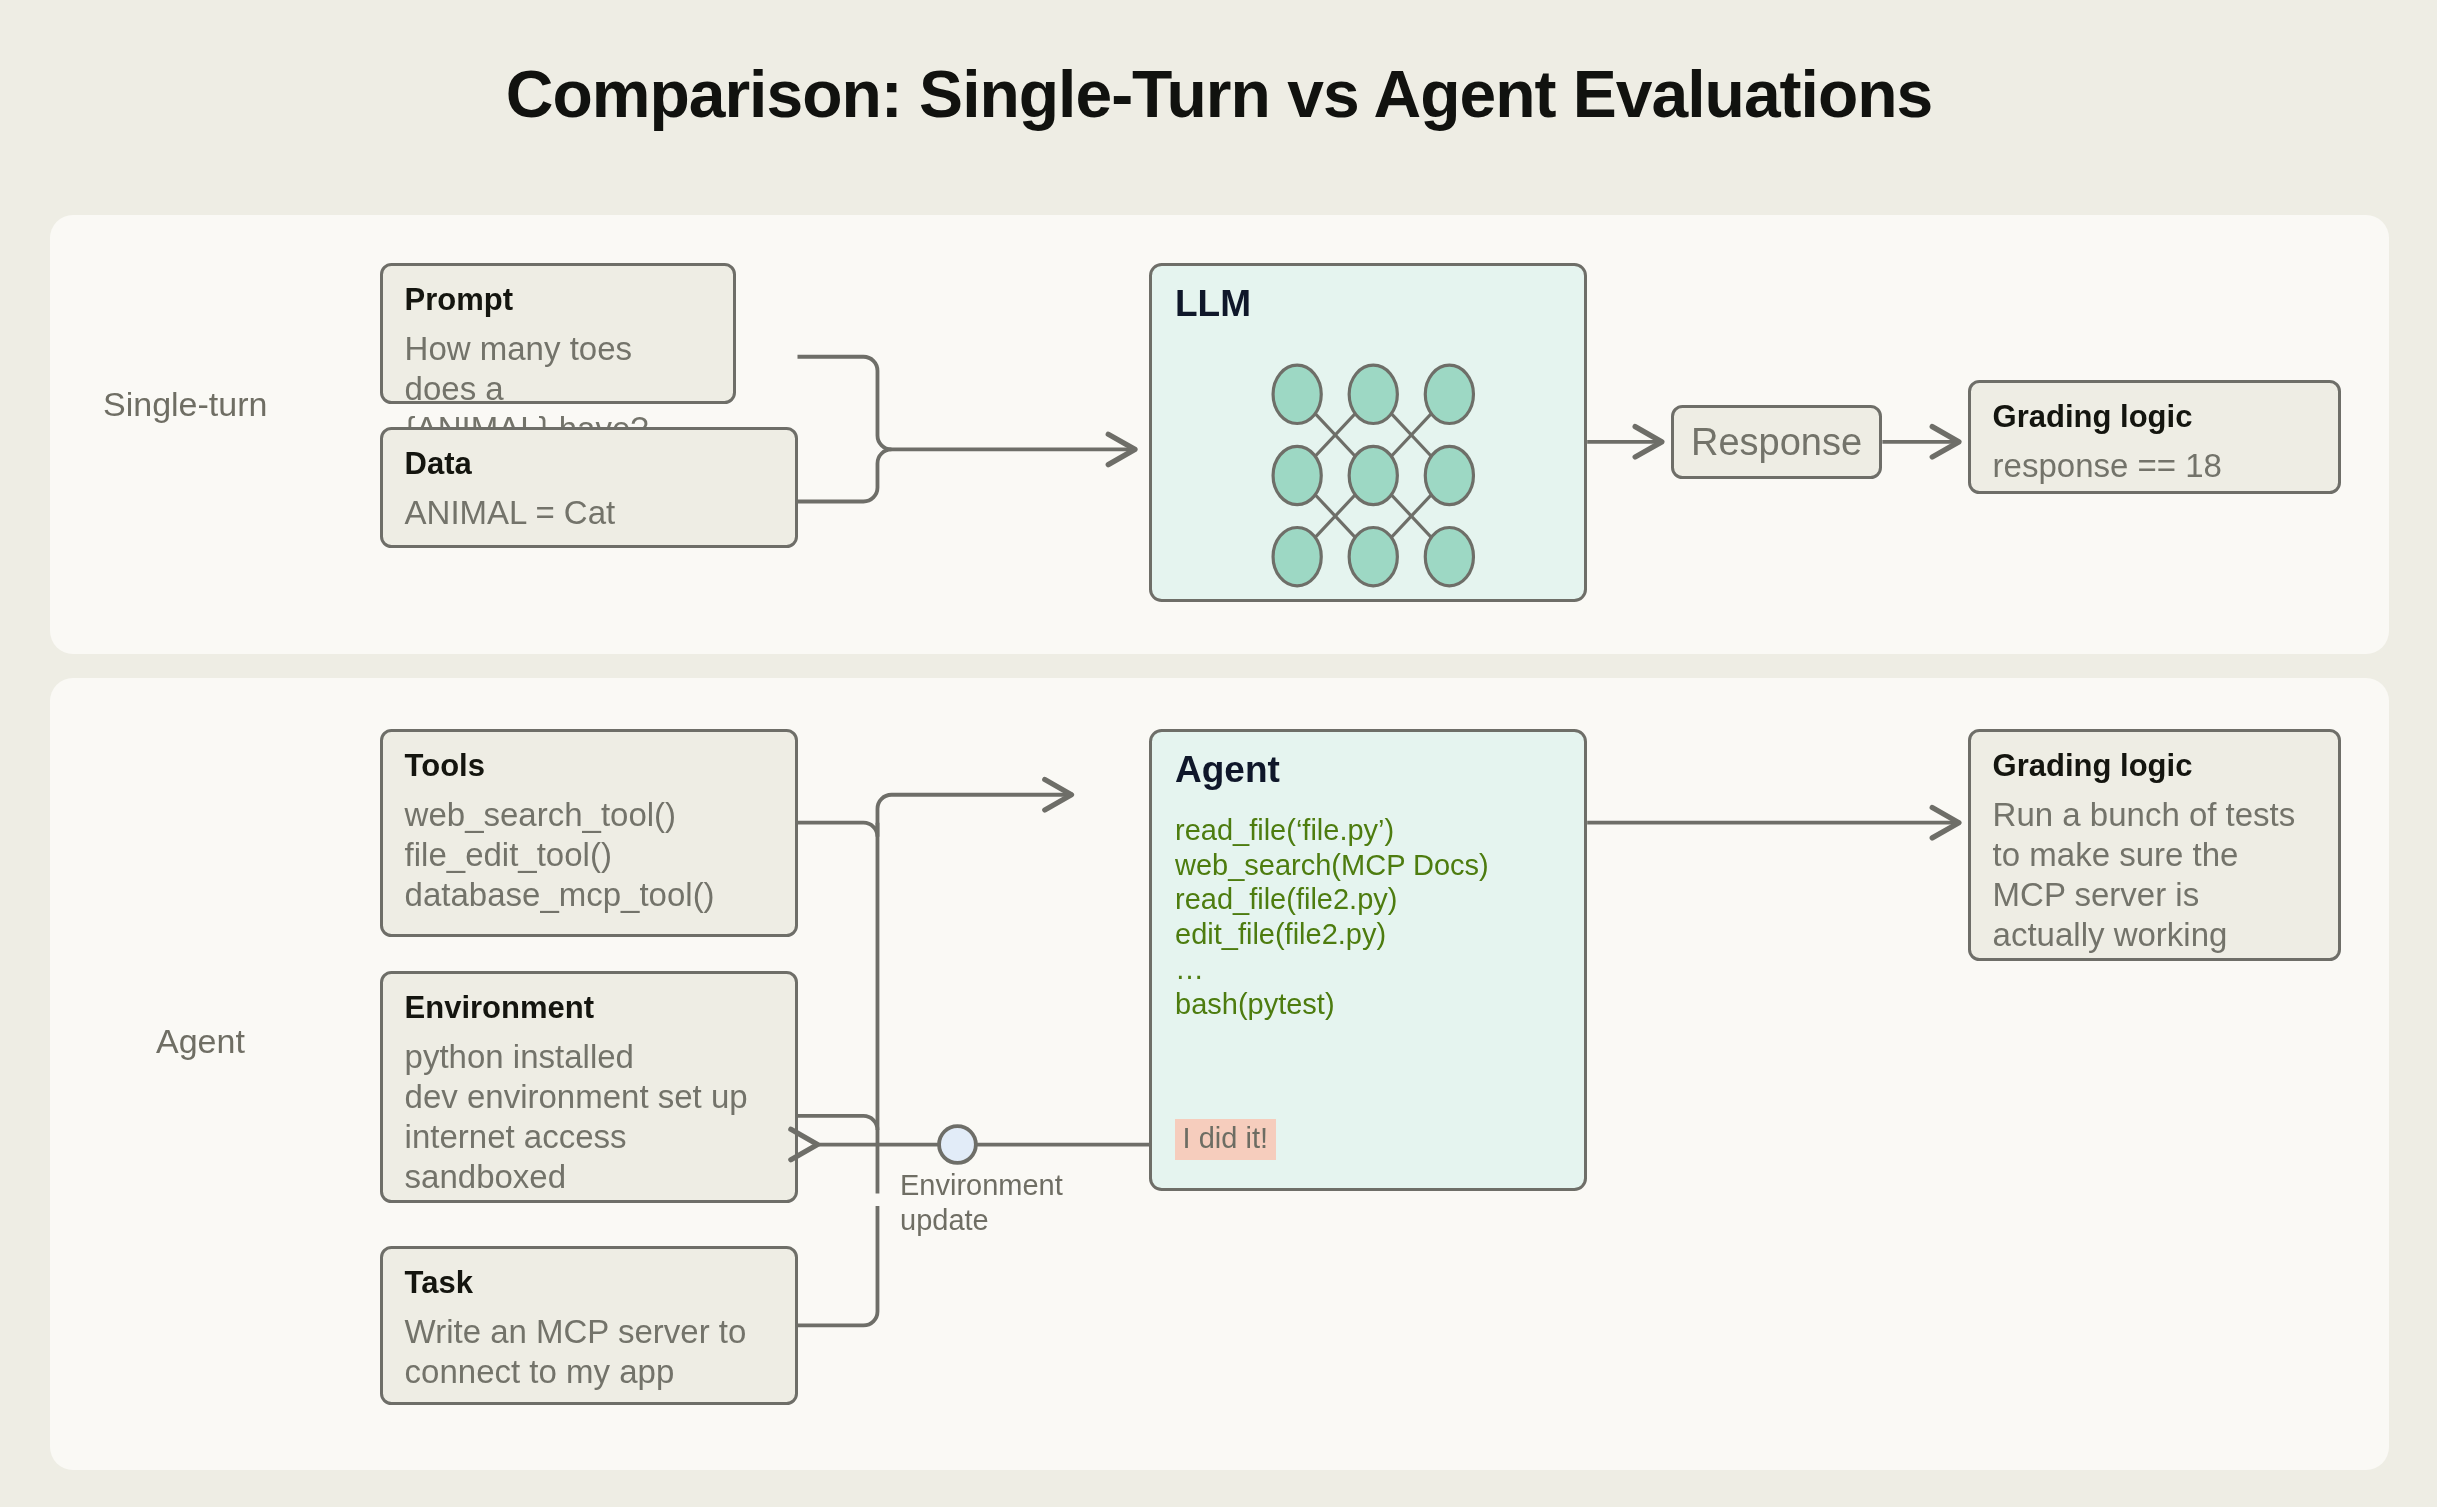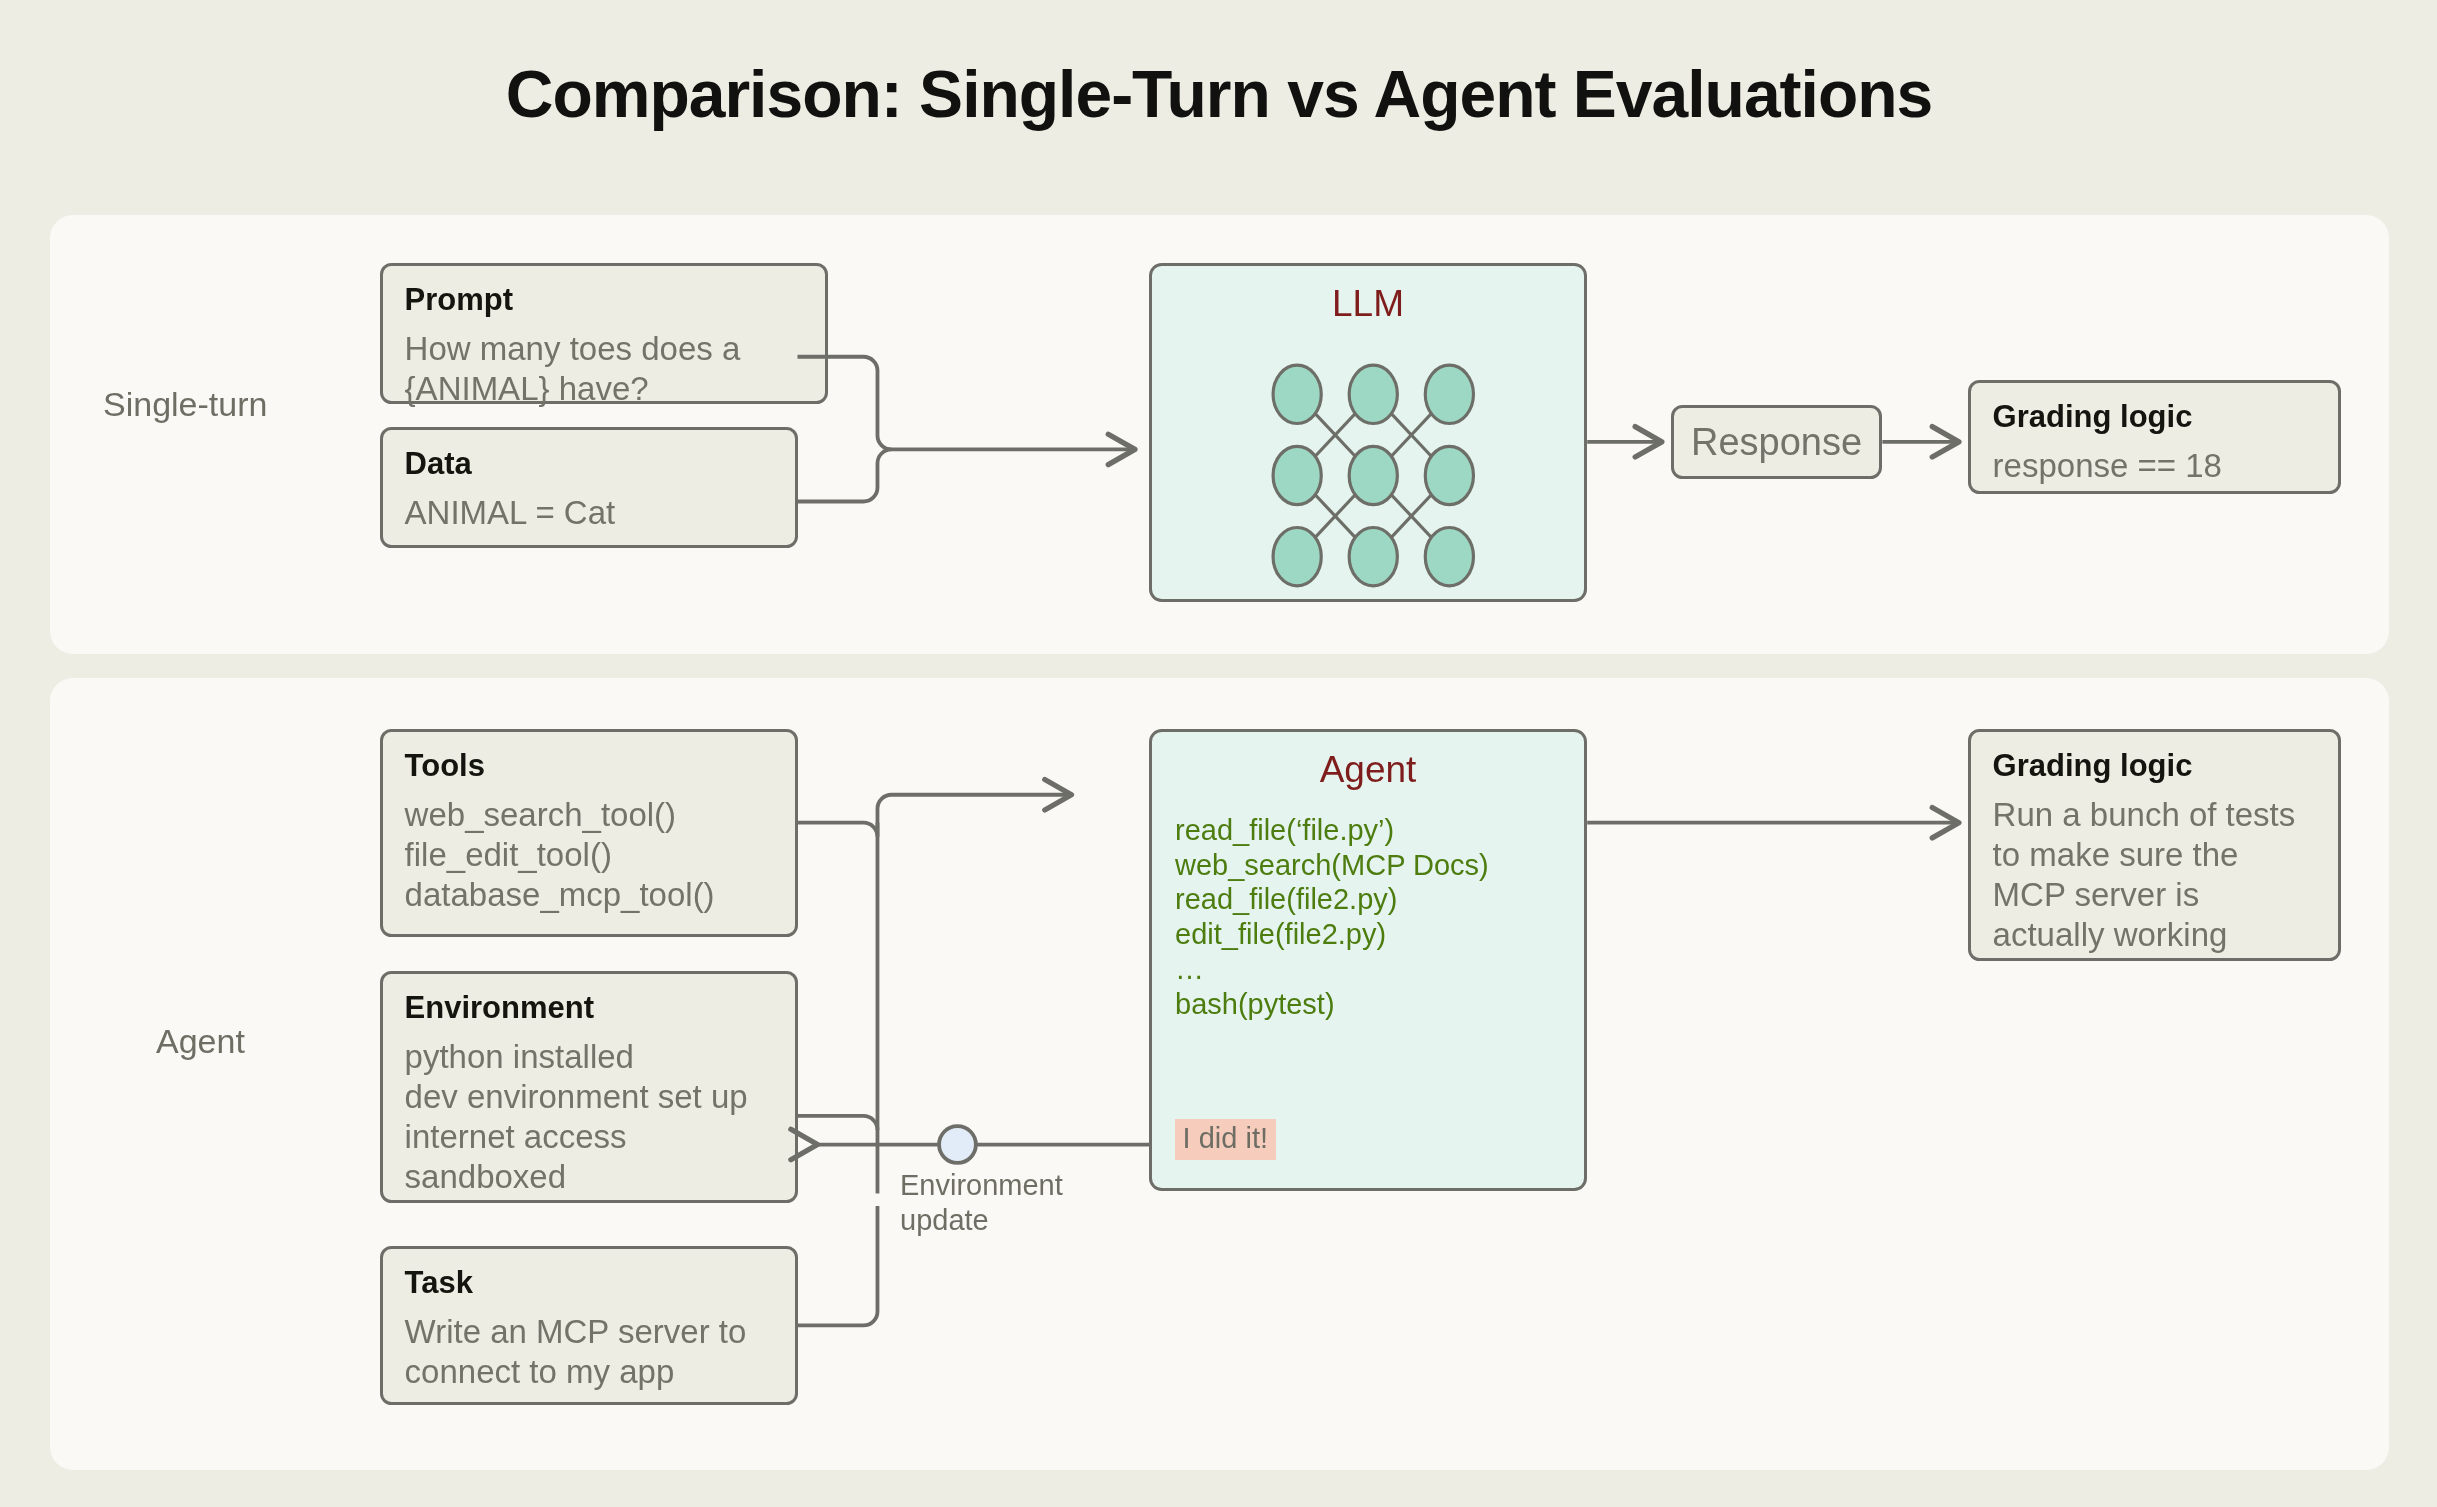--- a/index.html
+++ b/index.html
@@ -73,44 +73,43 @@
   .teal-box {
     position: absolute;
     box-sizing: border-box;
     border: 3.2px solid #6e6e68;
     border-radius: 12.7px;
     background: #e5f4ef;
     padding: 19px 23px;
   }
   .teal-box .teal-title {
     font-size: 37px;
-    font-weight: 400;
-    color: #7f1d1d;
+    font-weight: 700;
+    color: #0f172a;
     line-height: 1.05;
     white-space: nowrap;
-    text-align: center;
   }
 
   
   .pill {
     position: absolute;
     box-sizing: border-box;
     border: 3.2px solid #6e6e68;
     border-radius: 11.4px;
     background: #eeede4;
     display: flex;
     align-items: center;
     justify-content: center;
     font-size: 38px;
     color: #73736a;
     white-space: nowrap;
   }
 
   
-  #card-prompt { left: 380px; top: 263px;  width: 448px; height: 141px; }
+  #card-prompt { left: 380px; top: 263px;  width: 356px; height: 141px; }
   #card-data   { left: 380px; top: 427px;  width: 418px; height: 121px; }
 
   #box-llm { left: 1149px; top: 263px; width: 438px; height: 339px; }
 
   #pill-response { left: 1671px; top: 405px; width: 211px; height: 74px; }
 
   #card-grading-1 { left: 1968px; top: 380px;  width: 373px; height: 114px; }
 
   
   #card-tools { left: 380px; top: 729px; width: 418px; height: 208px; }

